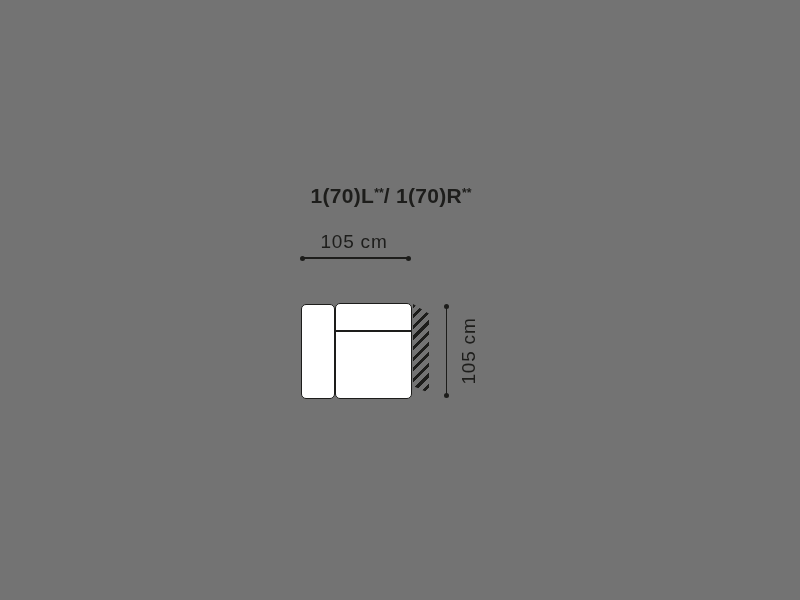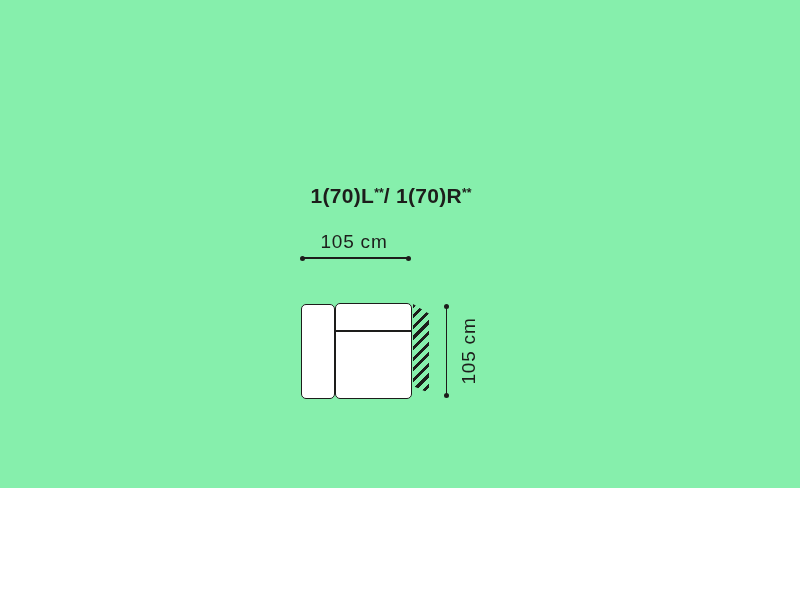--- a/index.html
+++ b/index.html
@@ -4,22 +4,22 @@
 <style>
   html, body {
     margin: 0;
     padding: 0;
     background: #ffffff;
     font-family: "Liberation Sans", sans-serif;
   }
   .canvas {
     position: relative;
     width: 800px;
-    height: 488px;
-    background: #86efac;
+    height: 600px;
+    background: #737373;
     overflow: hidden;
   }
   
   .module-title {
     position: absolute;
     left: 391px;
     top: 184px;
     transform: translateX(-50%);
     white-space: nowrap;
     font-size: 21px;

